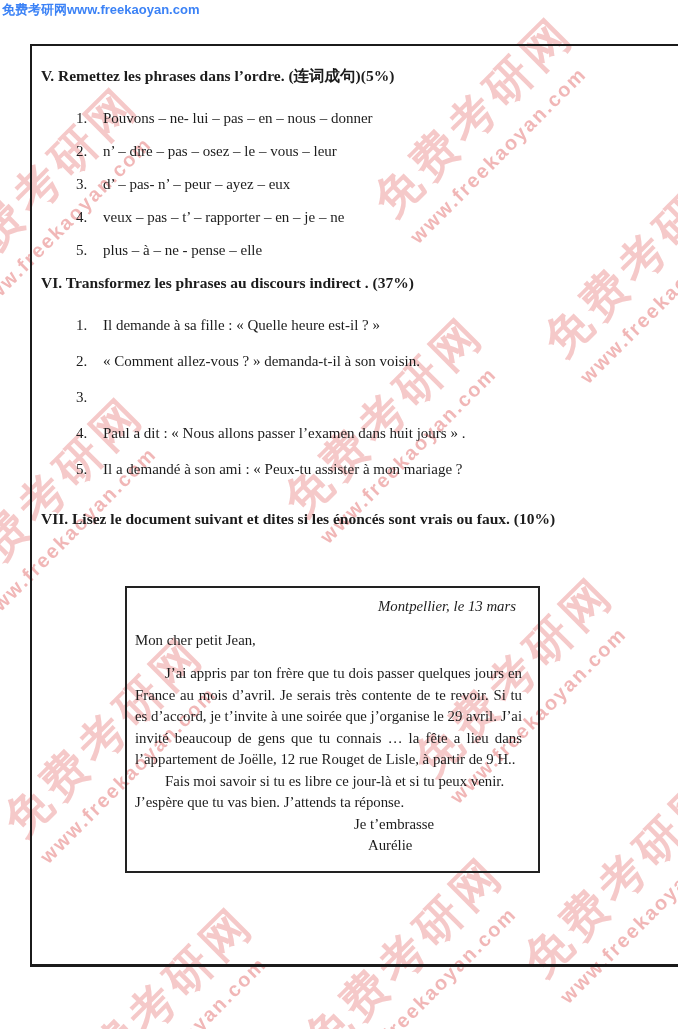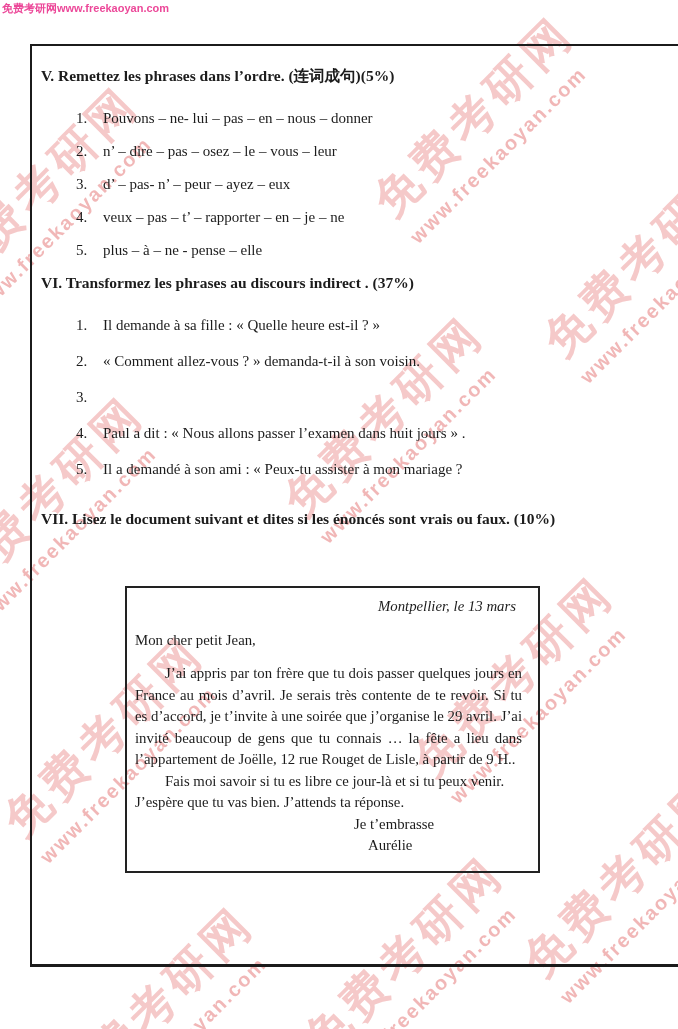--- a/index.html
+++ b/index.html
@@ -24,21 +24,21 @@
   .wm-url{
     display:block;margin-top:2px;
     font-family:"Liberation Sans", sans-serif;
     font-weight:bold;font-size:20px;letter-spacing:2px;
     color:rgba(228,112,112,0.50);
   }
   
   .site-label{
     position:absolute;top:1px;left:2px;z-index:3;
     font-family:"Liberation Sans", sans-serif;
-    font-weight:bold;font-size:11px;color:#ec4899;
+    font-weight:bold;font-size:13px;color:#3b82f6;
   }
   
   .sheet{
     position:absolute;left:30px;top:44px;z-index:2;
     width:665px;height:923px;
     border:2px solid #1b1b1b;
     border-right-width:3px;border-bottom-width:3px;
     background:transparent;
     padding:20px 20px 0 9px;
     box-sizing:border-box;

